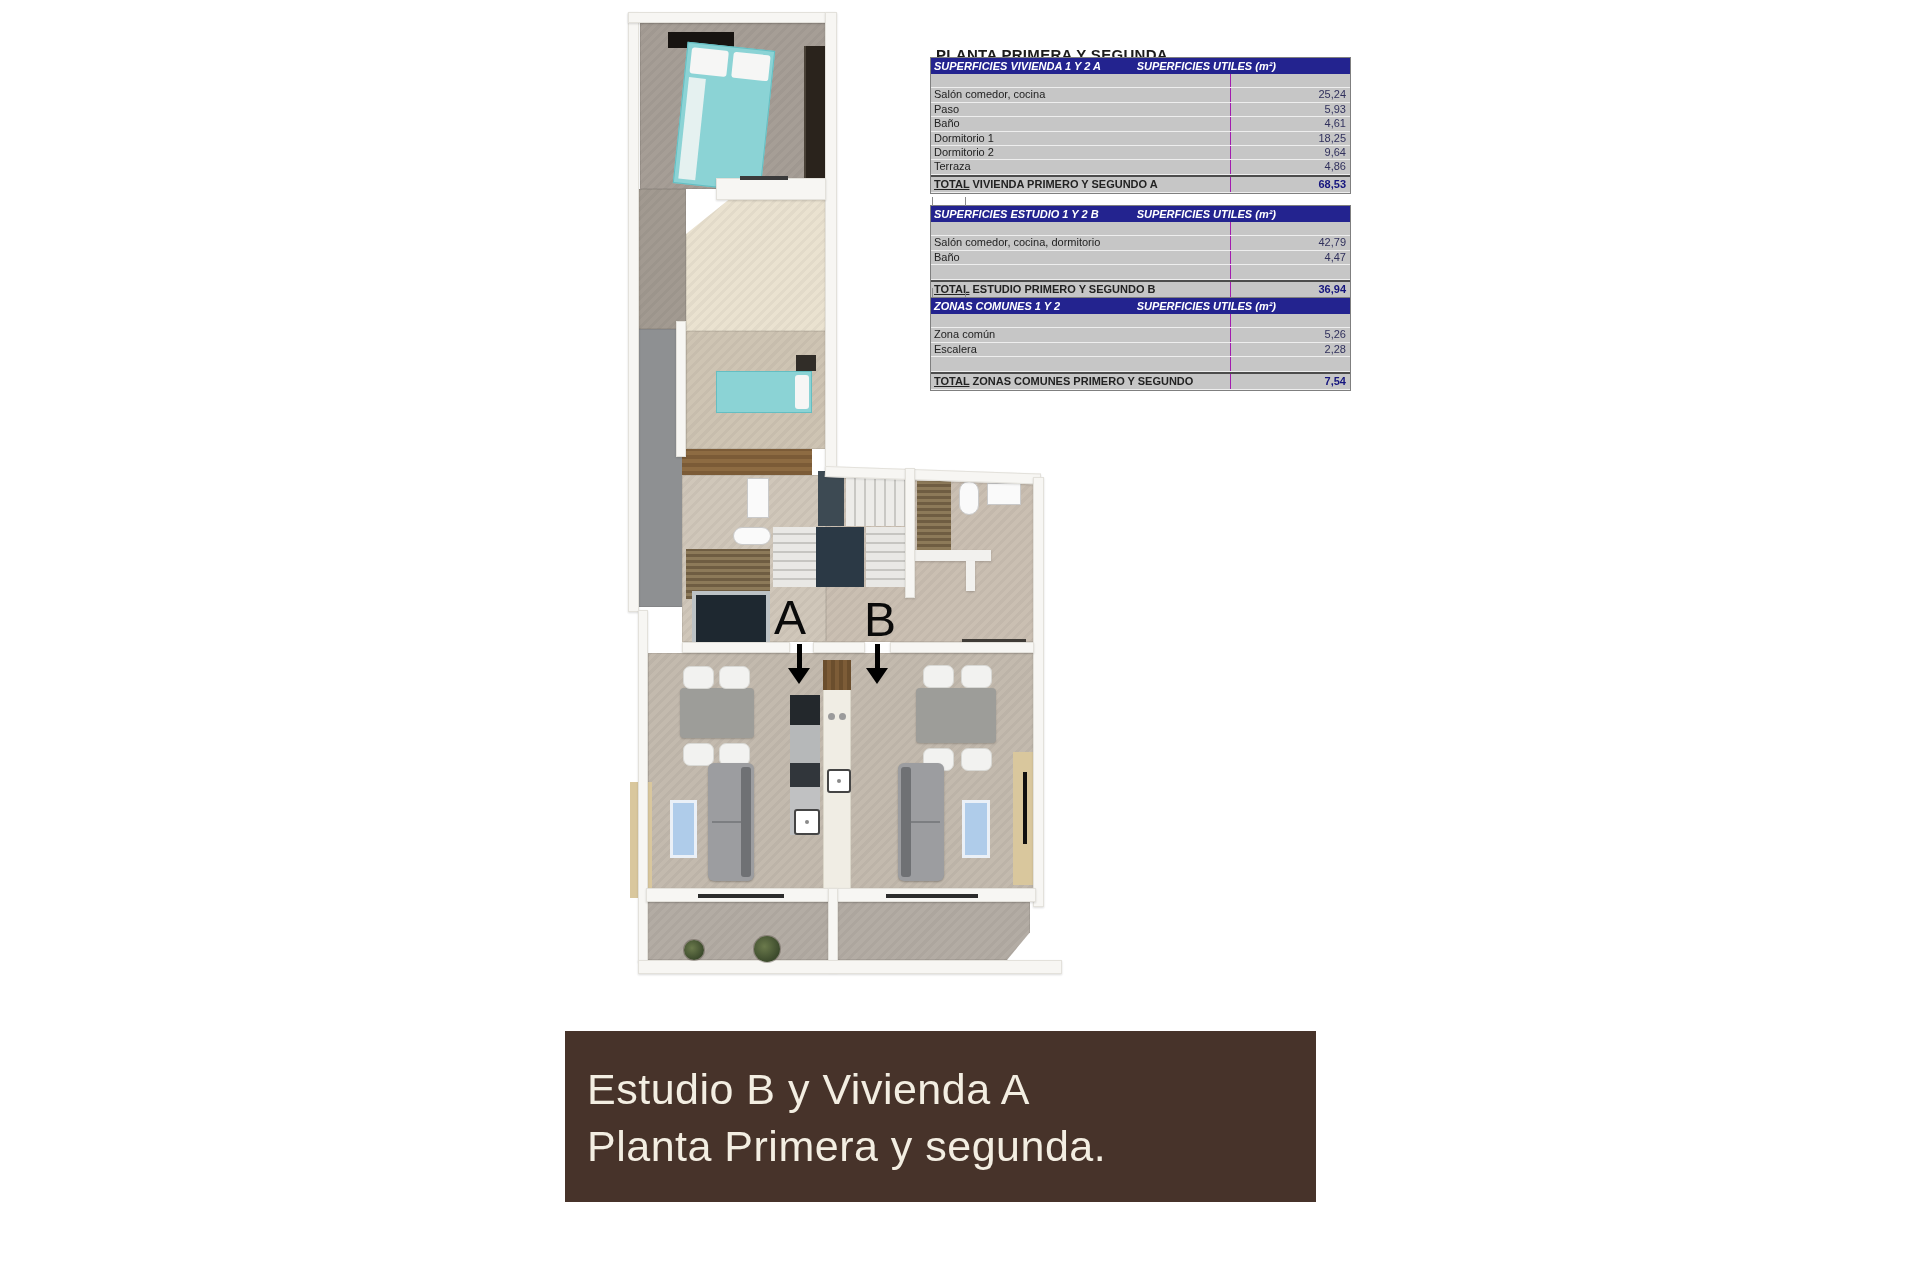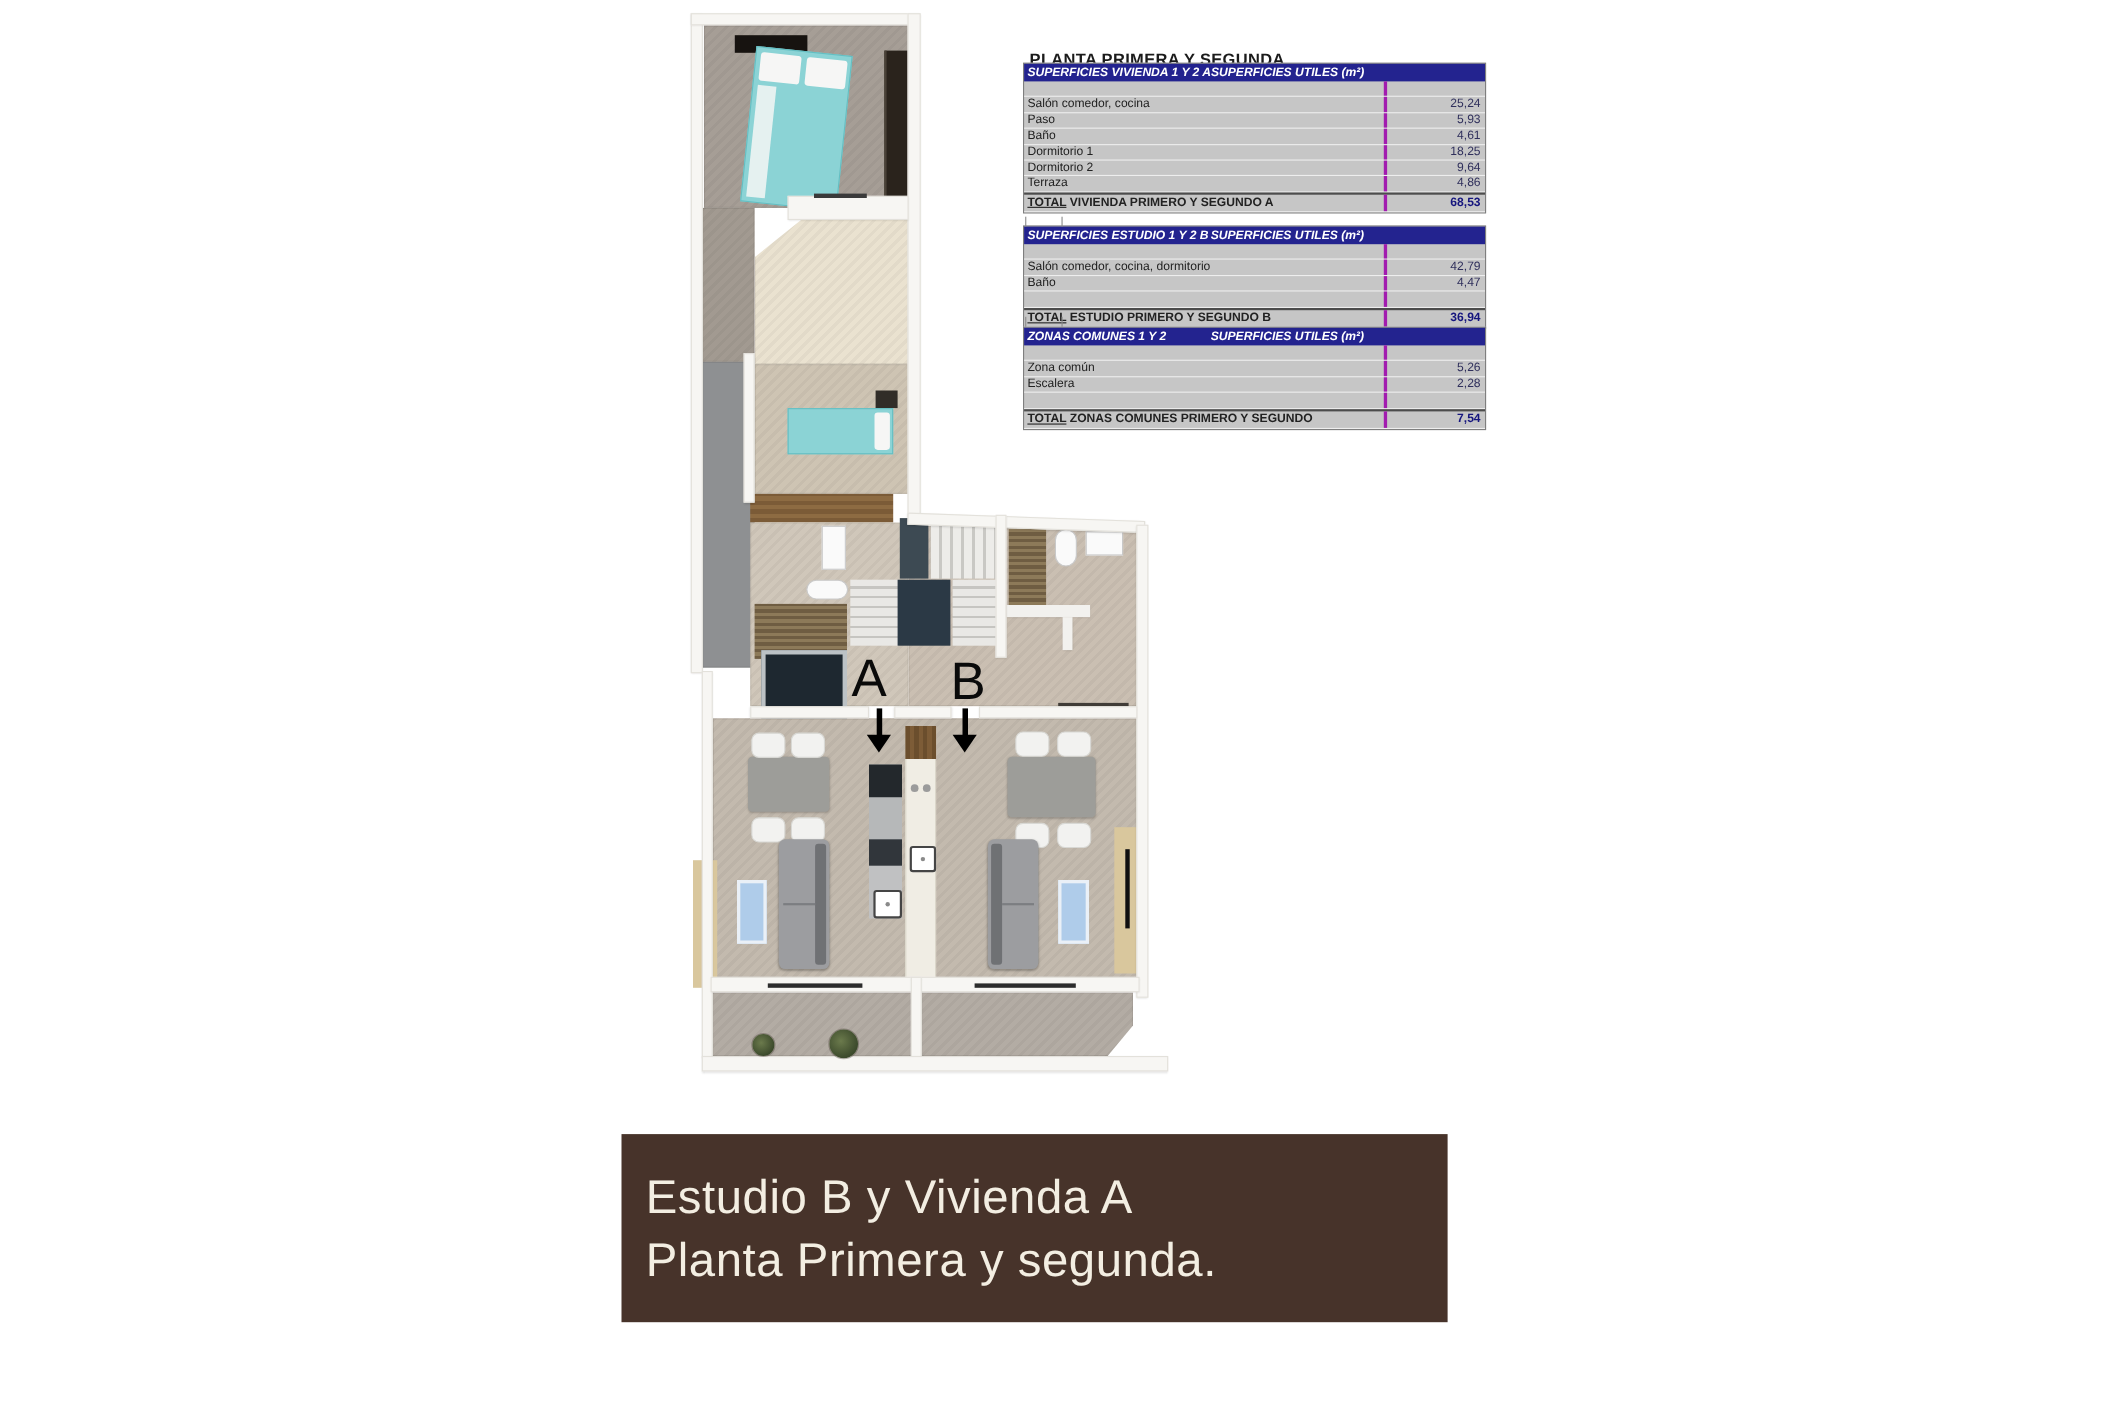--- a/index.html
+++ b/index.html
@@ -15,29 +15,29 @@
   }
   .sheet-table{
     position:absolute;left:930px;width:421px;background:#c6c6c6;
     border:1px solid #7f7f7f;box-sizing:border-box;
   }
   .thead{
     background:#23238f;color:#ffffff;display:flex;
     font-style:italic;font-weight:bold;font-size:11px;line-height:16px;height:16px;
     padding-left:3px;white-space:nowrap;
   }
-  .thead .hr{margin-left:auto;padding-right:110px;}
+  .thead .hr{margin-left:auto;padding-right:74px;}
   .trow{
     display:flex;min-height:13.4px;height:13.4px;line-height:13.5px;
     font-size:11px;border-bottom:1px solid #eeeeee;white-space:nowrap;
   }
   .trow .tlabel{flex:1;padding-left:3px;color:#222222;overflow:hidden;}
   .trow .tvalue{
-    width:92px;box-sizing:border-box;text-align:right;padding-right:4px;
-    color:#30305c;border-left:3px solid #a21caf;
+    width:120px;box-sizing:border-box;text-align:right;padding-right:4px;
+    color:#30305c;border-left:1px solid #a21caf;
   }
   .trow.total{
     font-weight:bold;border-top:2px solid #4c4c4c;height:15px;line-height:15px;
   }
   .trow.total .tvalue{color:#15157e;}
   .trow.total .uword{text-decoration:underline;}
   .tick{position:absolute;width:1px;height:9px;background:#8a8a8a;}
 
   
   #banner{

